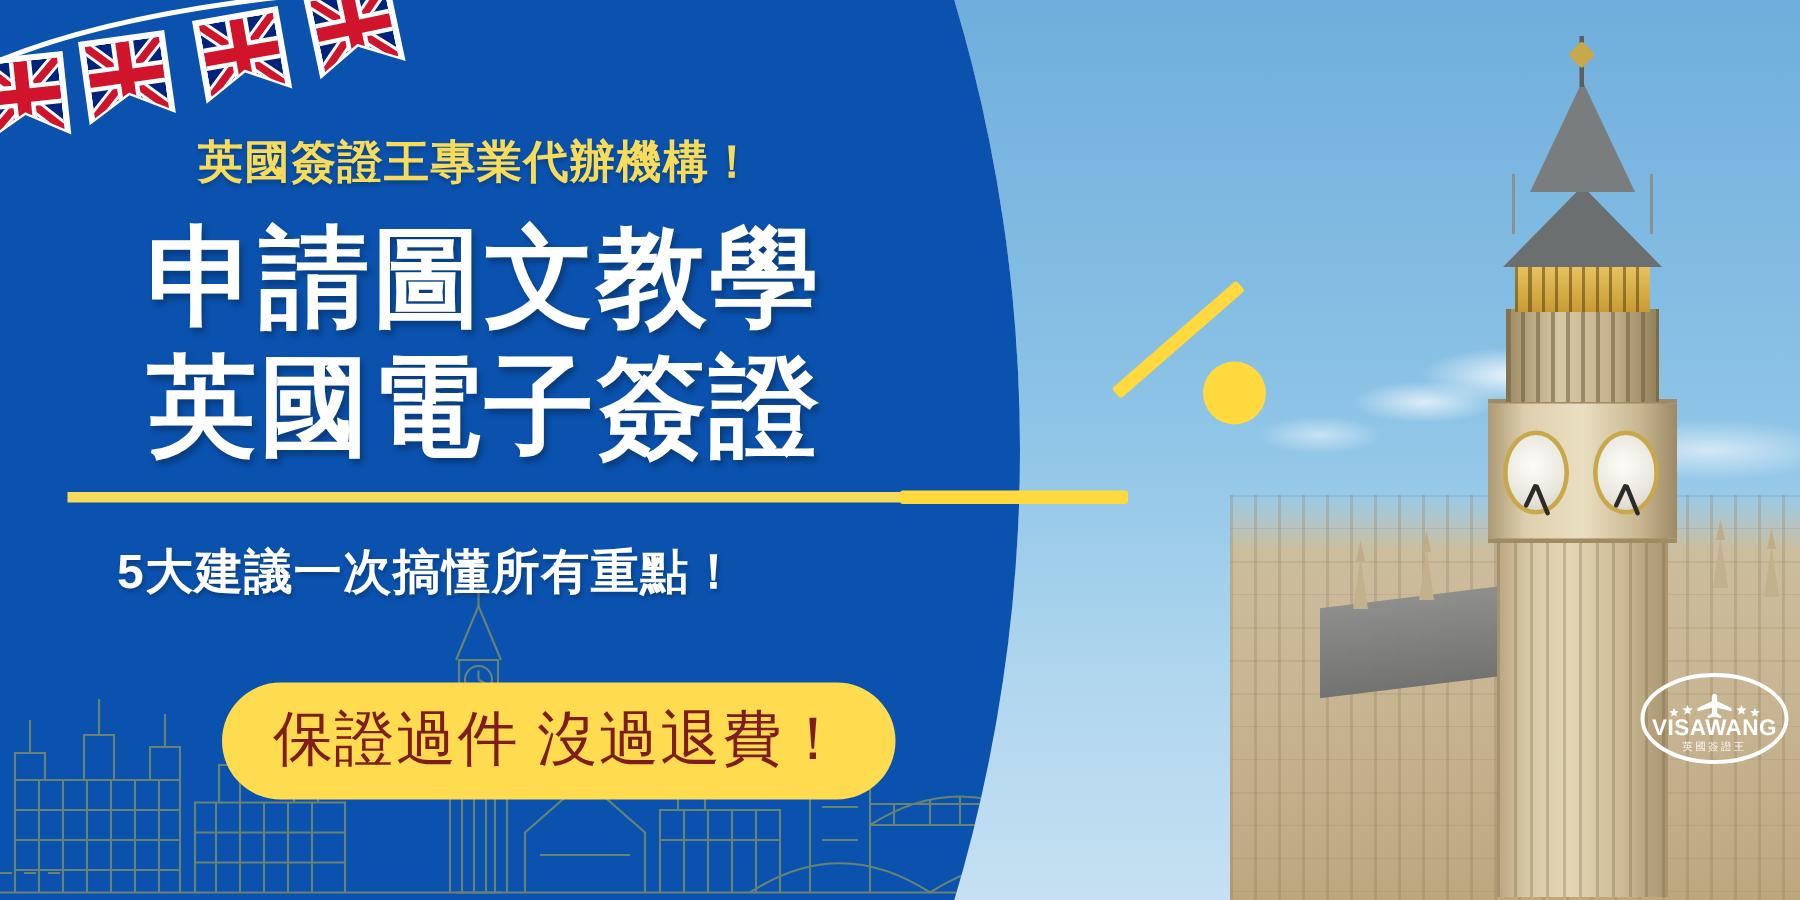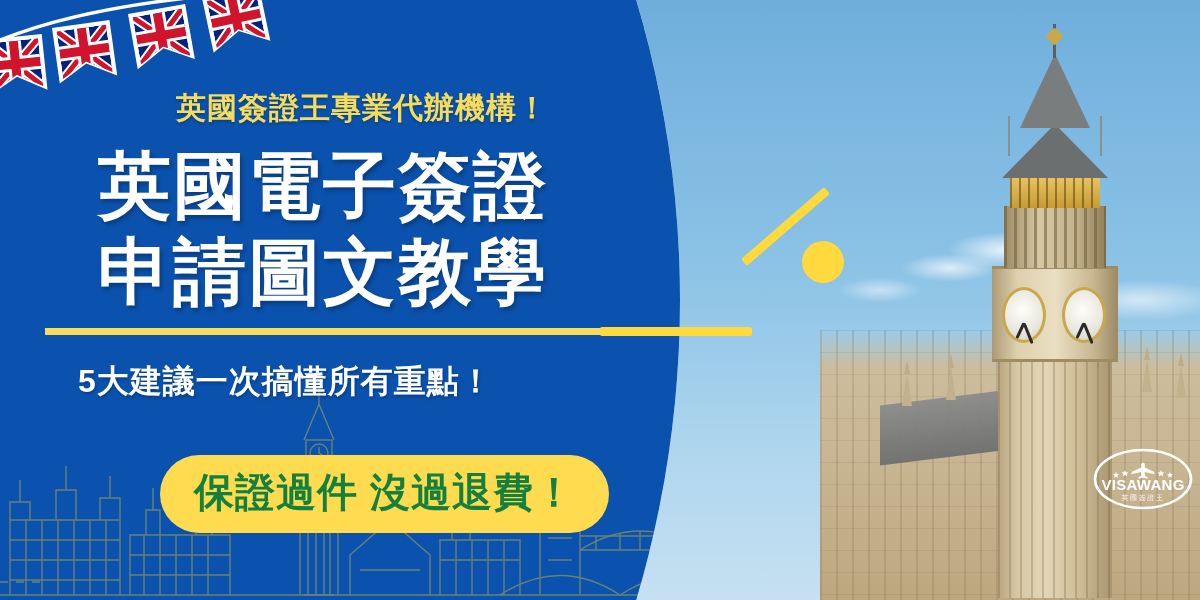--- a/index.html
+++ b/index.html
@@ -141,46 +141,45 @@
   
   .bunting{ position:absolute; left:-10px; top:-6px; width:300px; height:130px; }
 
   
   .kicker{
     position:absolute; left:132px; top:88px;
     font-size:30px; font-weight:bold; color:#F7DC5C;
     letter-spacing:1px;
     text-shadow:0 2px 3px rgba(0,0,0,.22);
     white-space:nowrap;
-    margin-left:44px;
   }
   .headline{
     position:absolute; left:98px; top:143px;
     font-size:73px; font-weight:bold; color:#ffffff;
     line-height:1.18; letter-spacing:2px;
     text-shadow:2px 3px 4px rgba(0,0,0,.28);
     white-space:nowrap;
   }
   .rule{
     position:absolute; left:45px; top:328px; width:745px; height:7px;
     background:#F7DC5C;
   }
   .subline{
     position:absolute; left:78px; top:360px;
     font-size:32px; font-weight:bold; color:#ffffff;
     letter-spacing:1px;
     text-shadow:1px 2px 3px rgba(0,0,0,.25);
     white-space:nowrap;
   }
   .badge{
-    position:absolute; left:160px; top:455px;
+    position:absolute; left:148px; top:455px;
     padding:10px 34px 13px;
     background:#FFDB4F;
     border-radius:40px;
-    font-size:40px; font-weight:bold; color:#15803d;
+    font-size:40px; font-weight:normal; color:#7f1d1d;
     letter-spacing:1px;
     white-space:nowrap;
   }
 
   
   .ptr-h{ position:absolute; left:600px; top:327px; width:152px; height:9px; background:#FFD93E; border-radius:2px;}
   .ptr-d{ position:absolute; left:744px; top:258px; width:110px; height:9px; background:#FFD93E;
           border-radius:2px; transform:rotate(-41deg); transform-origin:left center;}
   .ptr-dot{ position:absolute; left:802px; top:241px; width:42px; height:42px; border-radius:50%; background:#FFD93E;}
 
@@ -343,22 +342,22 @@
           <clipPath id="c4">
               <path d="M4 4 h50 v48 l-25 -14 l-25 14 Z"></path>
             </clipPath>
         </g>
       </g>
     </svg>
 
     <div class="kicker">英國簽證王專業代辦機構！</div>
 
     <div class="headline">
+      <div>申請圖文教學</div>
       <div>英國電子簽證</div>
-      <div>申請圖文教學</div>
     </div>
 
     <div class="rule"></div>
 
     <div class="subline">5大建議一次搞懂所有重點！</div>
 
     <div class="badge">保證過件 沒過退費！</div>
   </div>
 
   <div class="ptr-h"></div>

